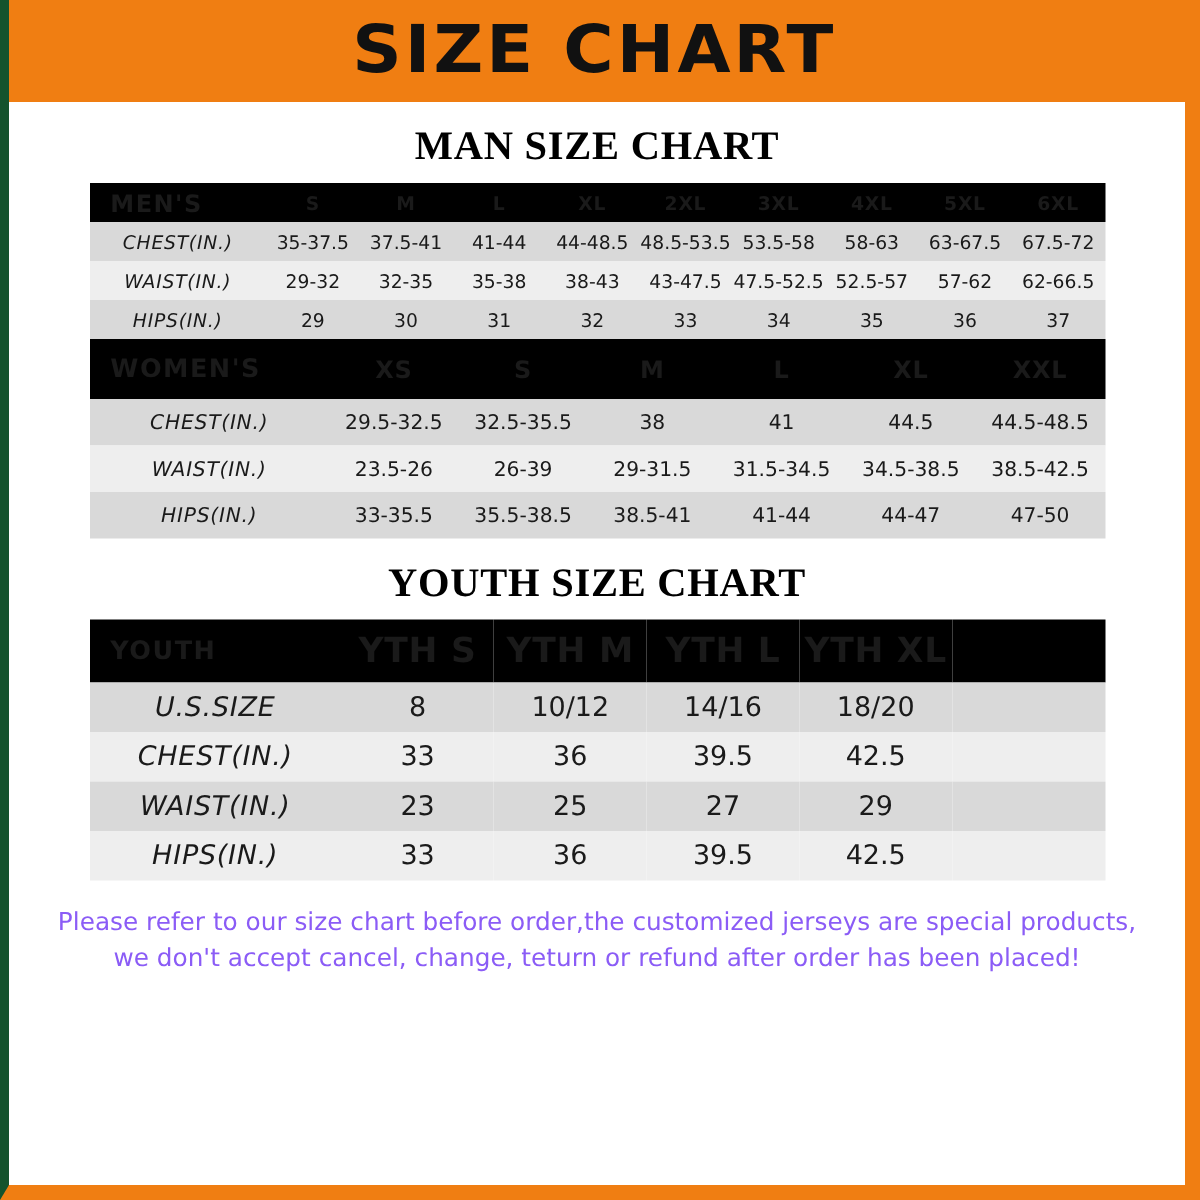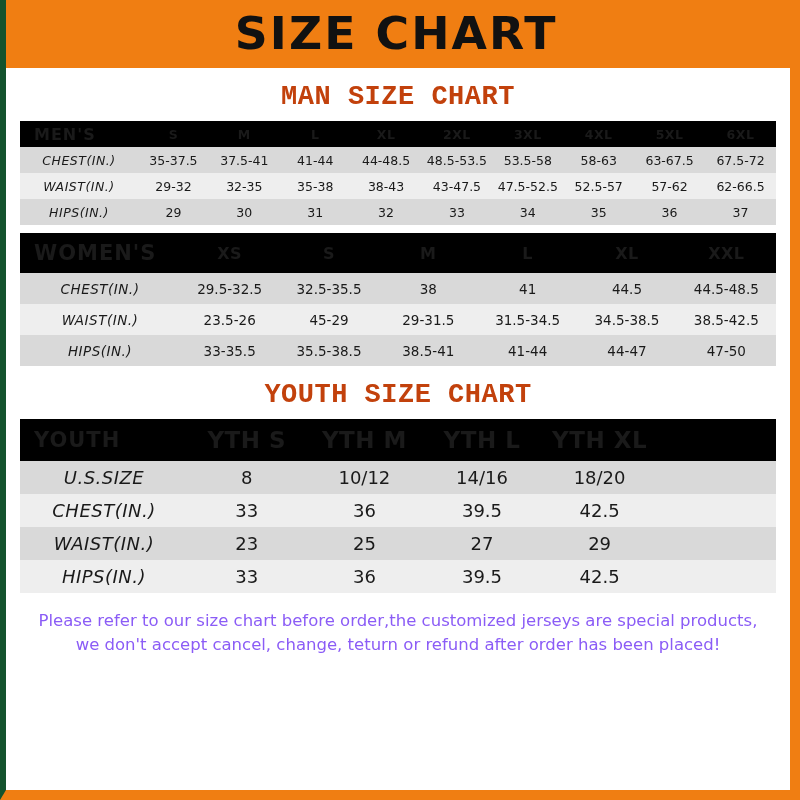--- a/index.html
+++ b/index.html
@@ -36,28 +36,28 @@
     line-height: 1;
     transform: scaleX(1.04);
   }
   .content {
     padding: 0 12px;
   }
   .section-title {
     text-align: center;
     font-weight: bold;
     font-size: 27px;
-    color: #c2410c;
+    color: #000000;
     letter-spacing: 0.5px;
     margin: 14px 0 9px 0;
-    font-family: Liberation Mono, monospace;
+    font-family: Liberation Serif, serif;
   }
   table.chart {
-    width: 756px;
-    margin: 8px auto;
+    width: 677px;
+    margin: 0 auto;
     border-collapse: collapse;
     table-layout: fixed;
   }
   table.chart th, table.chart td {
     text-align: center;
     font-size: 12.5px;
     font-family: "DejaVu Sans", sans-serif;
     color: #1a1a1a;
     padding: 0;
     height: 26px;
@@ -87,21 +87,21 @@
     font-style: italic;
   }
   .men thead th.rowhead { width: 118px; }
   .women thead th.rowhead { width: 160px; }
   .youth thead th.rowhead { width: 168px; }
 
   .women tbody td, .women thead th { height: 31px; font-size: 13.5px; }
   .women thead th { height: 40px; font-size: 16px; }
   .youth tbody td, .youth thead th { height: 33px; font-size: 18px; }
   .youth thead th { height: 42px; font-size: 23px; }
-  .women thead th.rowhead, .youth thead th.rowhead { font-size: 21px; }
+  .women thead th.rowhead, .youth thead th.rowhead { font-size: 17px; }
 
   .footer {
     margin-top: 16px;
     padding: 0 14px;
     text-align: center;
   }
   .footer-line {
     color: #8b5cf6;
     font-size: 16.5px;
     line-height: 1.45;
@@ -193,21 +193,21 @@
           <td>29.5-32.5</td>
           <td>32.5-35.5</td>
           <td>38</td>
           <td>41</td>
           <td>44.5</td>
           <td>44.5-48.5</td>
         </tr>
         <tr class="even">
           <td class="rowlabel">WAIST(IN.)</td>
           <td>23.5-26</td>
-          <td>45-29</td>
+          <td>26-39</td>
           <td>29-31.5</td>
           <td>31.5-34.5</td>
           <td>34.5-38.5</td>
           <td>38.5-42.5</td>
         </tr>
         <tr class="odd">
           <td class="rowlabel">HIPS(IN.)</td>
           <td>33-35.5</td>
           <td>35.5-38.5</td>
           <td>38.5-41</td>

